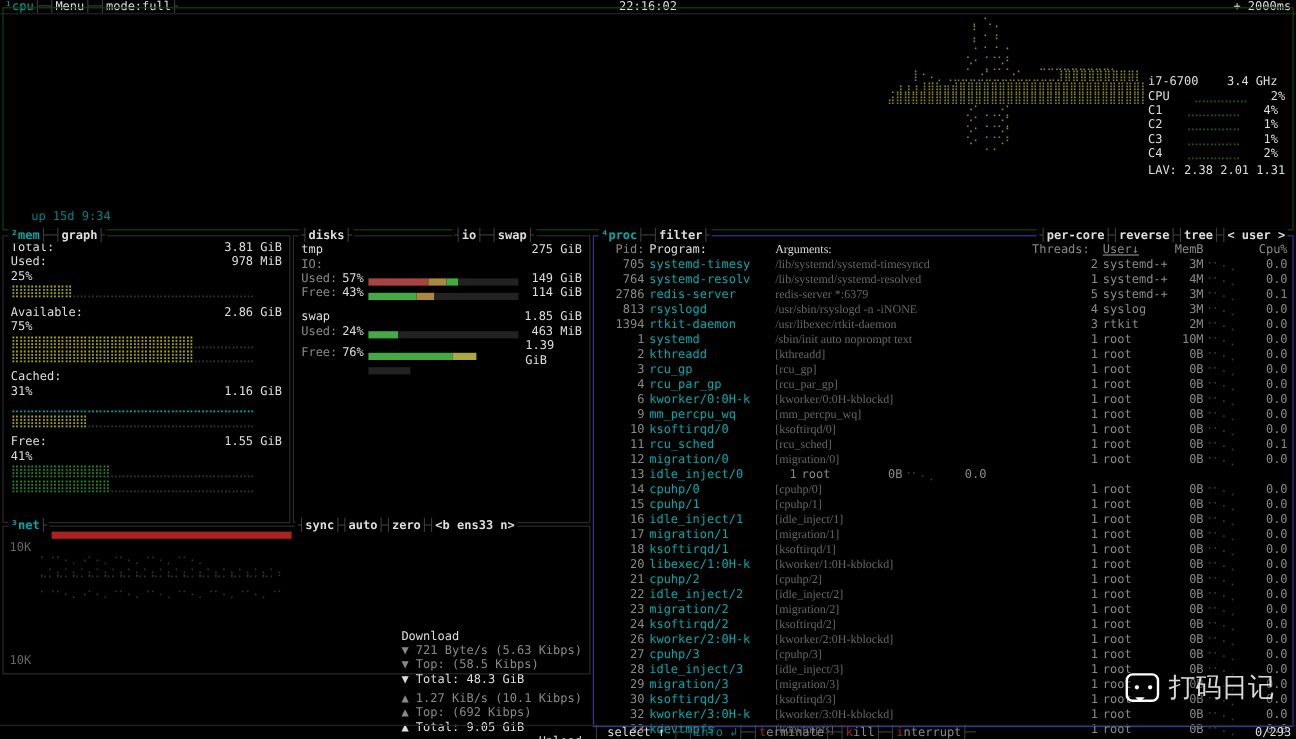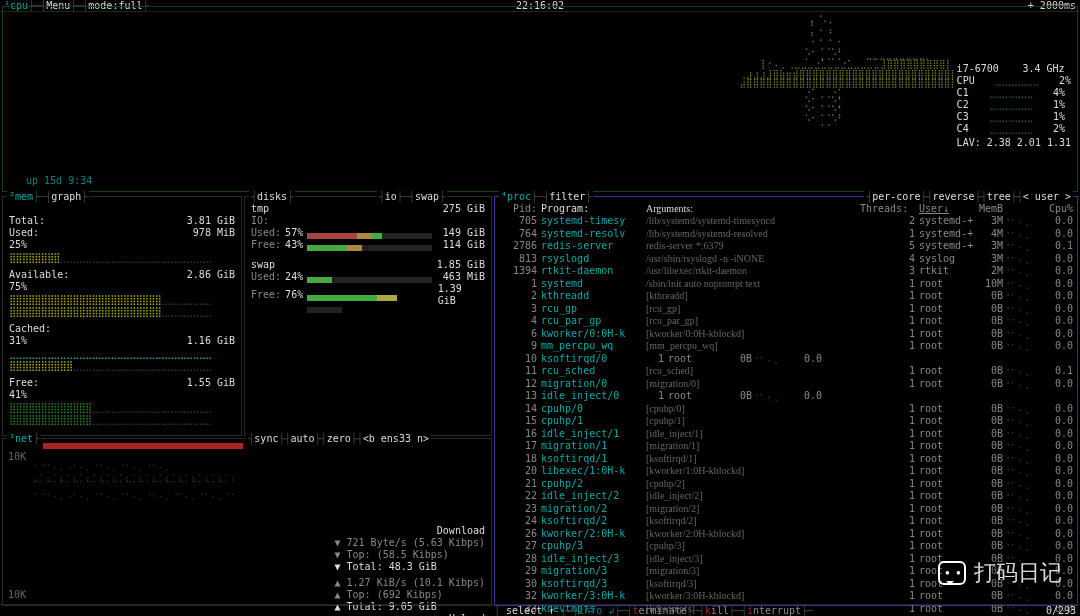--- a/index.html
+++ b/index.html
@@ -14,20 +14,21 @@
   overflow: hidden;
   position: relative;
 }
 .frame { border: 1px solid #2a2a2a; position: absolute; }
 .title-tag {
   position: absolute;
   top: -6px;
   background: #000;
   padding: 0 2px;
   font-size: 10px;
+  font-weight: bold;
 }
 .cyan { color: #00aaaa; }
 .teal { color: #008080; }
 .white { color: #ddd; }
 .red { color: #aa2222; }
 .dark { color: #444; }
 
 
 .topbar {
   position: absolute;
@@ -59,21 +60,21 @@
 .bar-dk     { color: #333; }
 .bar-cyan   { color: #00aaaa; }
 
 
 .disks-panel { top: 196px; left: 244px; width: 248px; height: 240px; }
 .disk-row { display: flex; padding: 0 6px; gap: 4px; align-items: center; }
 .hbar { display: inline-block; height: 6px; border: 0; }
 .hbar span { display:inline-block; height:6px; }
 
 
-.net-panel { top: 438px; left: 2px; width: 490px; height: 168px; }
+.net-panel { top: 438px; left: 2px; width: 490px; height: 124px; }
 .net-graph { position: absolute; left: 30px; top: 14px; bottom: 14px; right: 150px; }
 .net-tick { position: absolute; left: 5px; color: #666;}
 .net-stats { position: absolute; right: 6px; top: 86px; font-size: 10px;}
 .net-bar-red { position:absolute; top:4px; left:40px; width:200px; height:6px; background:#aa2222; }
 
 
 .proc-panel { top: 196px; left: 494px; right: 2px; height: 410px; border-color: #333399; }
 .proc-header { display: flex; padding: 0 4px; }
 .proc-header span { white-space: pre; }
 .proc-row { display: flex; padding: 0 4px; font-size: 10px; line-height: 1.25; }
@@ -179,21 +180,21 @@
       </div>
     <div class="white" style="margin-top:2px">LAV: 2.38 2.01 1.31</div>
   </div>
   <div class="uptime">up 15d 9:34</div>
 </div>
 
 <div class="frame mem-panel">
   <div class="title-tag" style="left:4px">
     <span class="cyan">²mem</span><span class="dark">├─┤</span><span class="white">graph</span><span class="dark">├</span>
   </div>
-  <div id="mem-rows" style="margin-top:18px">
+  <div id="mem-rows" style="margin-top:4px">
       <div class="mem-row">
         <span class="white">Total:</span>
         <span class="white">3.81 GiB</span>
       </div>
       <div class="mem-row">
         <span class="white">Used:</span>
         <span class="white">978 MiB</span>
       </div>
       <div class="mem-row">
         <span class="white">25%</span>
@@ -318,21 +319,21 @@
   </div>
   <div class="net-tick" style="top:12px">10K</div>
   <div class="net-tick" style="bottom:4px">10K</div>
   <div class="net-graph dark" style="white-space:pre; font-size:9px; line-height:1.05; color:#333;">
 ⠂⠐⠂⠄⡀⠠⠂⠄⡀⠐⠂⠄⡀⠐⠂⠄⡀⠐⠂⠄⡀
 ⡀⠂⡄⠂⡄⠂⡄⠂⡄⠂⡄⠂⡄⠂⡄⠂⡄⠂⡄⠂⡄⠂⡄⠂⡄⠂⡄⠂⡄⠂⡄
 ⠉⠁⠉⠁⠉⠁⠉⠁⠉⠁⠉⠁⠉⠁⠉⠁⠉⠁⠉⠁⠉⠁⠉⠁⠉⠁⠉⠁⠉⠁
 ⠂⠐⠂⠄⡀⠠⠂⠄⡀⠐⠂⠄⡀⠐⠂⠄⡀⠐⠂⠄⡀⠐⠂⠄⡀⠐⠂⠄⡀⠐⠂
   </div>
   <div class="net-stats">
-    <div class="white" style="text-align:right">Download</div>
+    <div class="white" style="">Download</div>
     <div>▼ 721 Byte/s (5.63 Kibps)</div>
     <div>▼ Top:       (58.5 Kibps)</div>
     <div class="white">▼ Total:       48.3 GiB</div>
     <div style="height:4px"></div>
     <div>▲ 1.27 KiB/s (10.1 Kibps)</div>
     <div>▲ Top:       (692 Kibps)</div>
     <div class="white">▲ Total:       9.05 GiB</div>
     <div class="white" style="text-align:right">Upload</div>
   </div>
 </div>
@@ -462,20 +463,21 @@
         <span class="col-args">[mm_percpu_wq]</span>
         <span class="col-th">1</span>
         <span class="col-user">root</span>
         <span class="col-mem">0B</span>
         <span class="col-gr"> ⠐⠂⠄⡀</span>
         <span class="col-cpu">0.0</span>
       </div>
       <div class="proc-row">
         <span class="col-pid">10</span>
         <span class="col-prog">ksoftirqd/0</span>
+        <span class="col-args">[ksoftirqd/0]</span>
         <span class="col-th">1</span>
         <span class="col-user">root</span>
         <span class="col-mem">0B</span>
         <span class="col-gr"> ⠐⠂⠄⡀</span>
         <span class="col-cpu">0.0</span>
       </div>
       <div class="proc-row">
         <span class="col-pid">11</span>
         <span class="col-prog">rcu_sched</span>
         <span class="col-args">[rcu_sched]</span>

